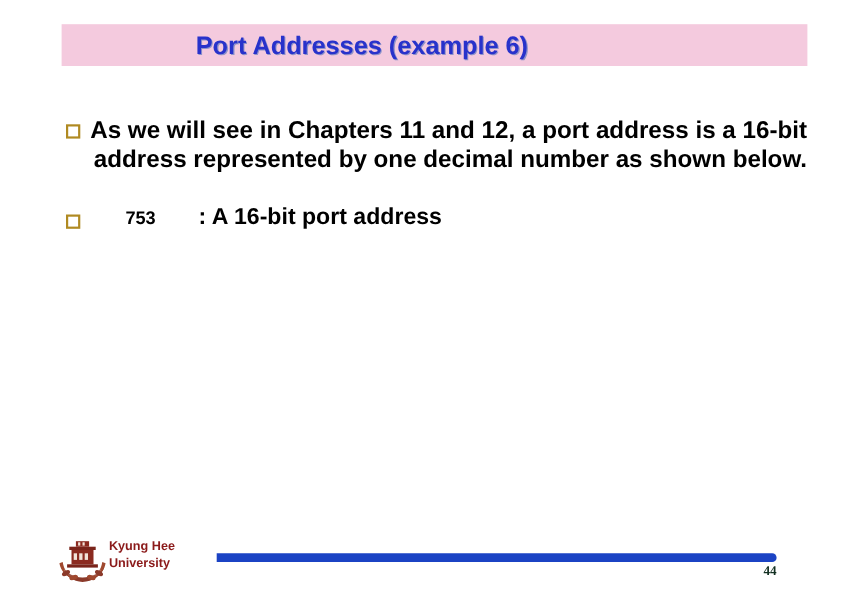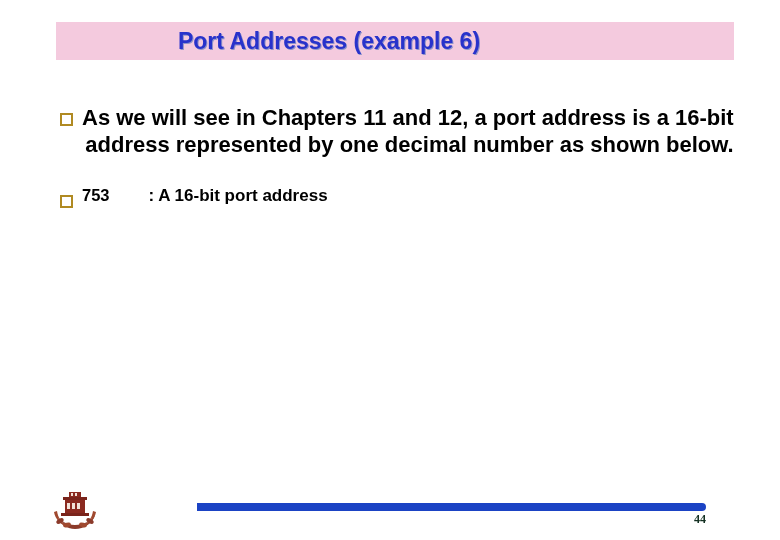--- a/index.html
+++ b/index.html
@@ -86,29 +86,30 @@
     display: block;
     margin-left: -1px;
     text-align: center;
   }
   .addr-val {
     font-family: "Liberation Sans", sans-serif;
     font-weight: bold;
     font-size: 16.5px;
     color: #000000;
     display: inline-block;
+    margin-left: 32px;
   }
   .addr-gap {
     display: inline-block;
     width: 30px;
   }
   .addr-desc {
     font-family: "Liberation Sans", sans-serif;
     font-weight: bold;
-    font-size: 17px;
+    font-size: 21px;
     color: #000000;
     display: inline-block;
   }
 
   
   .footer-logo {
     position: absolute;
     left: 52px;
     top: 488px;
     width: 46px;
@@ -188,18 +189,22 @@
       <rect x="23" y="5" width="2" height="3" fill="#f2e2d8"></rect>
       <rect x="9" y="25" width="28" height="3" fill="#7a241b"></rect>
 
       <ellipse cx="8" cy="33" rx="4" ry="2.2" fill="#8b3a2a" transform="rotate(-30 8 33)"></ellipse>
       <ellipse cx="38" cy="33" rx="4" ry="2.2" fill="#8b3a2a" transform="rotate(30 38 33)"></ellipse>
       <ellipse cx="15" cy="37" rx="4" ry="2.2" fill="#a0492f" transform="rotate(-15 15 37)"></ellipse>
       <ellipse cx="31" cy="37" rx="4" ry="2.2" fill="#a0492f" transform="rotate(15 31 37)"></ellipse>
     </svg>
   </div>
 
+  <div class="footer-univ">
+    <span>Kyung Hee</span><br>
+    <span>University</span>
+  </div>
 
   <div class="footer-bar"></div>
 
   <div class="page-num">44</div>
 
 </div>
 
 </body></html>

